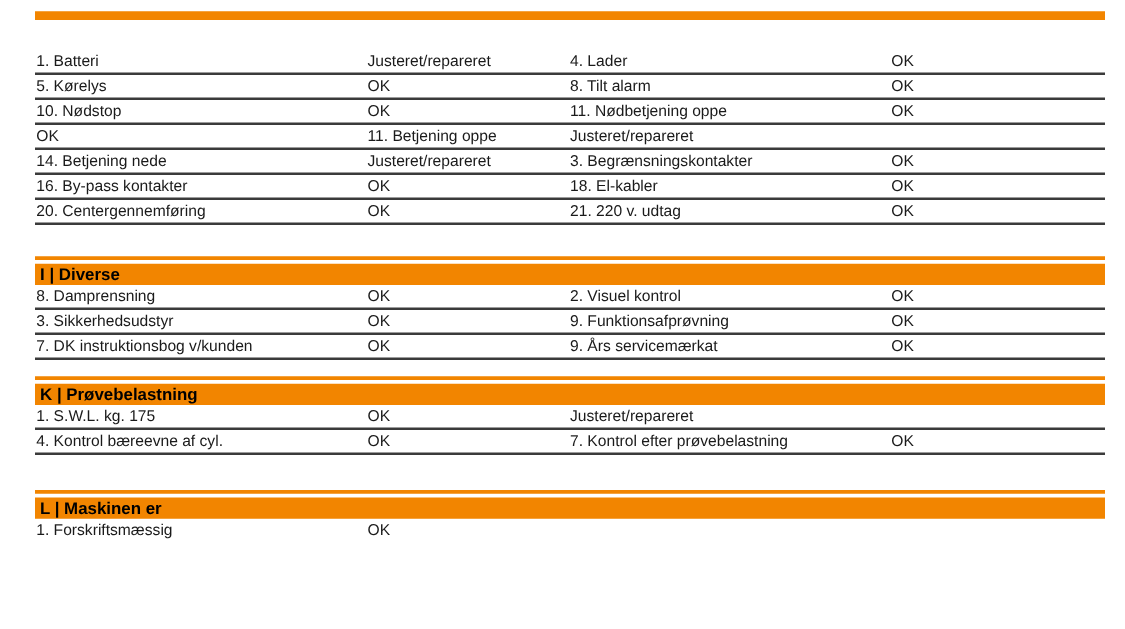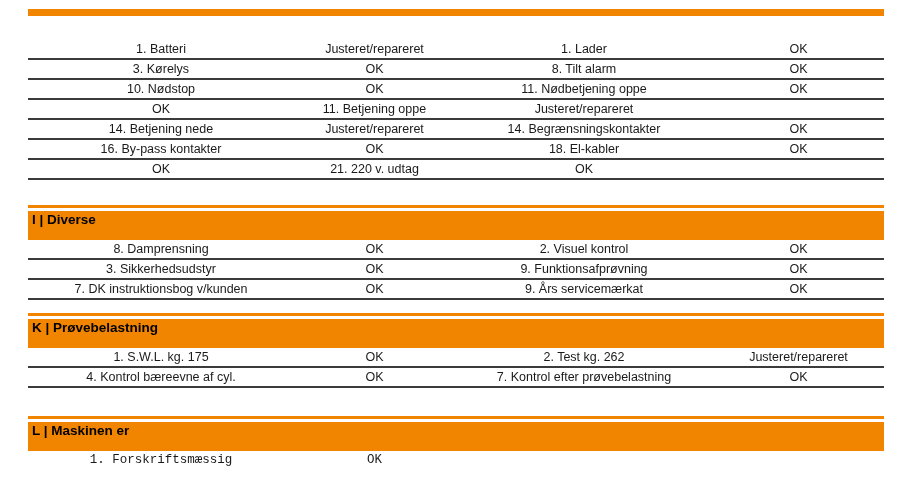--- a/index.html
+++ b/index.html
@@ -16,78 +16,79 @@
   .page{position:relative;width:900px;height:503px;overflow:hidden;background:#ffffff;}
   
   .topbar{position:absolute;left:28px;top:9px;width:856px;height:7px;background:var(--orange);}
   .content{position:absolute;left:28px;top:40px;width:856px;}
   .section{width:856px;}
   .sec-diverse{margin-top:25px;}
   .sec-k{margin-top:13px;}
   .sec-l{margin-top:28px;}
   .sec-line{height:3px;background:var(--orange);margin-bottom:3px;}
   .sec-band{
-    height:29px;line-height:17px;background:var(--orange);
+    height:17px;line-height:17px;background:var(--orange);
     font-size:13.5px;font-weight:bold;color:#000000;padding-left:4px;
   }
   .row{
     display:grid;
     grid-template-columns:265px 162px 257px 172px;
     height:20px;box-sizing:border-box;
     border-bottom:2px solid var(--sep);
   }
-  .row.no-line{border-bottom:none;font-family:Liberation Mono, monospace;}
+  .row.no-line{border-bottom:none;}
   .cell{
     font-size:12.5px;line-height:18px;color:var(--ink);
-    white-space:nowrap;overflow:hidden;padding-left:1px;text-align:center;
+    white-space:nowrap;overflow:hidden;padding-left:1px;
   }
 </style>
 </head>
 <body>
 
 <div class="page">
   <div class="topbar"></div>
   <div class="content">
     <div class="section sec-top">
         <div class="row">
           <span class="cell c0">1. Batteri</span>
           <span class="cell c1">Justeret/repareret</span>
-          <span class="cell c2">1. Lader</span>
+          <span class="cell c2">4. Lader</span>
           <span class="cell c3">OK</span>
         </div>
         <div class="row">
-          <span class="cell c0">3. Kørelys</span>
+          <span class="cell c0">5. Kørelys</span>
           <span class="cell c1">OK</span>
           <span class="cell c2">8. Tilt alarm</span>
           <span class="cell c3">OK</span>
         </div>
         <div class="row">
           <span class="cell c0">10. Nødstop</span>
           <span class="cell c1">OK</span>
           <span class="cell c2">11. Nødbetjening oppe</span>
           <span class="cell c3">OK</span>
         </div>
         <div class="row">
           <span class="cell c1">OK</span>
           <span class="cell c2">11. Betjening oppe</span>
           <span class="cell c3">Justeret/repareret</span>
         </div>
         <div class="row">
           <span class="cell c0">14. Betjening nede</span>
           <span class="cell c1">Justeret/repareret</span>
-          <span class="cell c2">14. Begrænsningskontakter</span>
+          <span class="cell c2">3. Begrænsningskontakter</span>
           <span class="cell c3">OK</span>
         </div>
         <div class="row">
           <span class="cell c0">16. By-pass kontakter</span>
           <span class="cell c1">OK</span>
           <span class="cell c2">18. El-kabler</span>
           <span class="cell c3">OK</span>
         </div>
         <div class="row">
+          <span class="cell c0">20. Centergennemføring</span>
           <span class="cell c1">OK</span>
           <span class="cell c2">21. 220 v. udtag</span>
           <span class="cell c3">OK</span>
         </div>
       </div>
     <div class="section sec-diverse">
         <div class="sec-line"></div>
         <div class="sec-band">I | Diverse</div>
         <div class="row">
           <span class="cell c0">8. Damprensning</span>
@@ -107,21 +108,20 @@
           <span class="cell c2">9. Års servicemærkat</span>
           <span class="cell c3">OK</span>
         </div>
       </div>
     <div class="section sec-k">
         <div class="sec-line"></div>
         <div class="sec-band">K | Prøvebelastning</div>
         <div class="row">
           <span class="cell c0">1. S.W.L. kg. 175</span>
           <span class="cell c1">OK</span>
-          <span class="cell c2">2. Test kg. 262</span>
           <span class="cell c3">Justeret/repareret</span>
         </div>
         <div class="row">
           <span class="cell c0">4. Kontrol bæreevne af cyl.</span>
           <span class="cell c1">OK</span>
           <span class="cell c2">7. Kontrol efter prøvebelastning</span>
           <span class="cell c3">OK</span>
         </div>
       </div>
     <div class="section sec-l">

